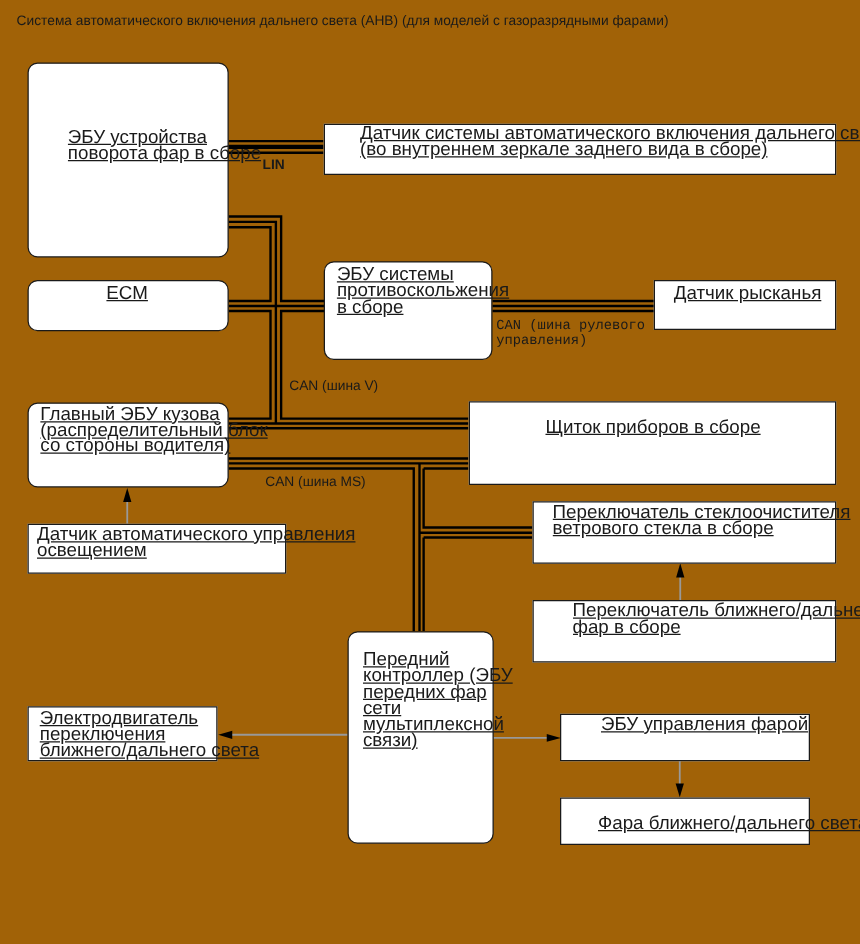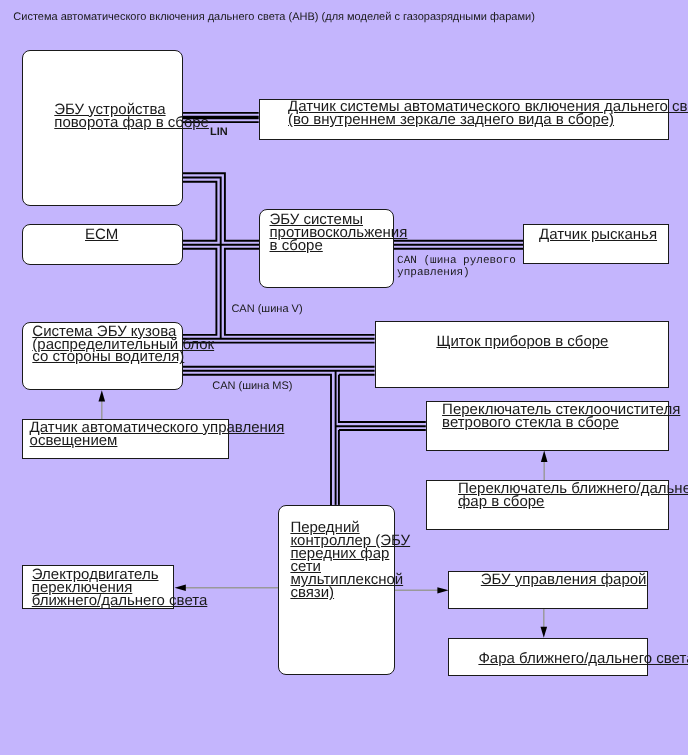--- a/index.html
+++ b/index.html
@@ -1,21 +1,21 @@
 <!DOCTYPE html>
 <html><head>
 <meta charset="utf-8">
 <title>AHB system diagram</title>
 <style>
   html,body{margin:0;padding:0;background:#ffffff;}
   body{width:688px;height:755px;position:relative;overflow:hidden;
        font-family:"Liberation Sans",sans-serif;color:#000;
        -webkit-font-smoothing:antialiased;text-rendering:geometricPrecision;}
   #stage,.t,.buslabel,.title{transform:translateZ(0);}
-  #stage{position:absolute;left:0;top:0;width:688px;height:755px;overflow:hidden;background:#c4b5fd;}
+  #stage{position:absolute;left:0;top:0;width:688px;height:755px;overflow:hidden;background:#a16207;}
   #wires{position:absolute;left:0;top:0;width:688px;height:755px;pointer-events:none;}
   .title{position:absolute;left:13.3px;top:10.5px;font-size:11px;line-height:13px;white-space:nowrap;color:#1a1a1a;}
   .node{position:absolute;box-sizing:border-box;background:#fff;}
   .t{position:absolute;font-size:15px;line-height:12.9px;white-space:pre;color:#1a1a1a;text-decoration:underline;}
   .buslabel{position:absolute;font-size:11px;line-height:12.9px;white-space:pre;color:#1a1a1a;}
 </style>
 </head>
 <body>
 
 <div id="stage">
@@ -92,21 +92,21 @@
 (во внутреннем зеркале заднего вида в сборе)</div>
     <div class="node" style="left: 21.5px; top: 224px; width: 161.5px; height: 40.8px; border: 1.25px solid rgb(26, 26, 26); border-radius: 8px;"></div>
     <div class="t" style="left: 85px; top: 228.6px;">ECM</div>
     <div class="node" style="left: 259.4px; top: 209.3px; width: 134.6px; height: 79.2px; border: 1.25px solid rgb(26, 26, 26); border-radius: 8px;"></div>
     <div class="t" style="left: 269.5px; top: 213.8px;">ЭБУ системы
 противоскольжения
 в сборе</div>
     <div class="node" style="left: 523.2px; top: 223.7px; width: 146.1px; height: 40.1px; border: 1.25px solid rgb(26, 26, 26);"></div>
     <div class="t" style="left: 539px; top: 229.1px;">Датчик рысканья</div>
     <div class="node" style="left: 21.5px; top: 321.6px; width: 161.5px; height: 68.7px; border: 1.25px solid rgb(26, 26, 26); border-radius: 8px;"></div>
-    <div class="t" style="left: 32.3px; top: 325.6px;">Система ЭБУ кузова
+    <div class="t" style="left: 32.3px; top: 325.6px;">Главный ЭБУ кузова
 (распределительный блок
 со стороны водителя)</div>
     <div class="node" style="left: 374.6px; top: 320.5px; width: 294.7px; height: 67.5px; border: 1.25px solid rgb(26, 26, 26);"></div>
     <div class="t" style="left: 436.4px; top: 335.6px;">Щиток приборов в сборе</div>
     <div class="node" style="left: 21.5px; top: 418.9px; width: 207.4px; height: 40.4px; border: 1.25px solid rgb(26, 26, 26);"></div>
     <div class="t" style="left: 29.6px; top: 421.9px;">Датчик автоматического управления
 освещением</div>
     <div class="node" style="left: 425.7px; top: 401.3px; width: 243.1px; height: 49.5px; border: 1.25px solid rgb(26, 26, 26);"></div>
     <div class="t" style="left: 442.1px; top: 404.3px;">Переключатель стеклоочистителя
 ветрового стекла в сборе</div>

